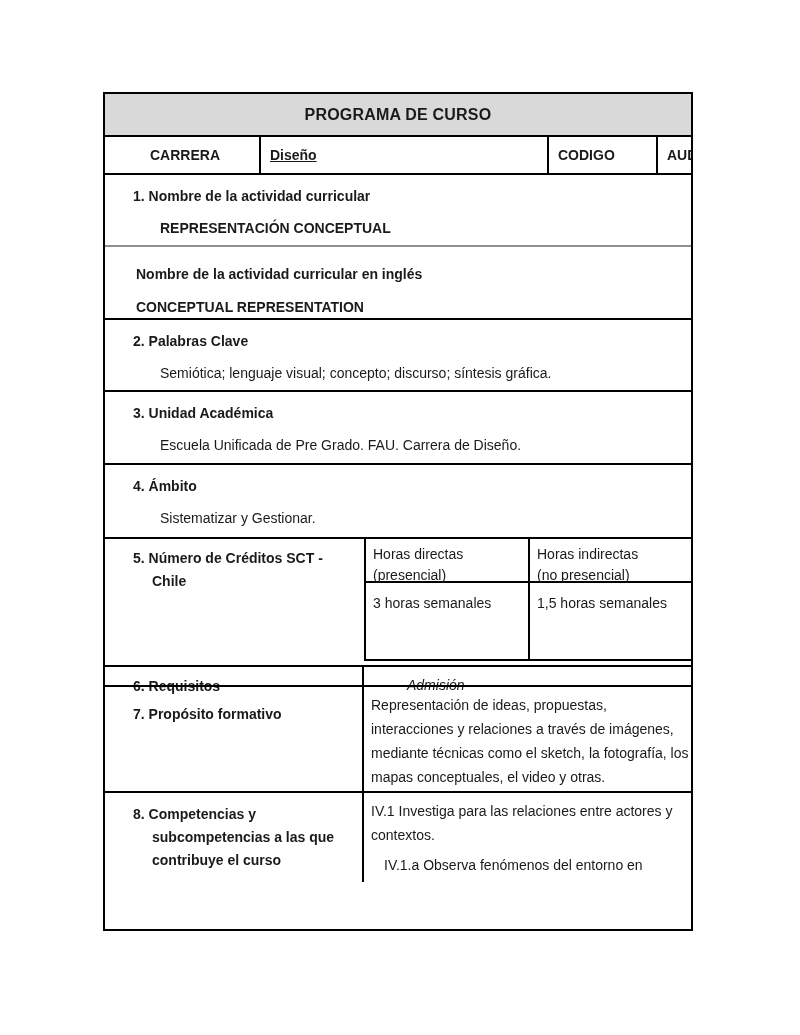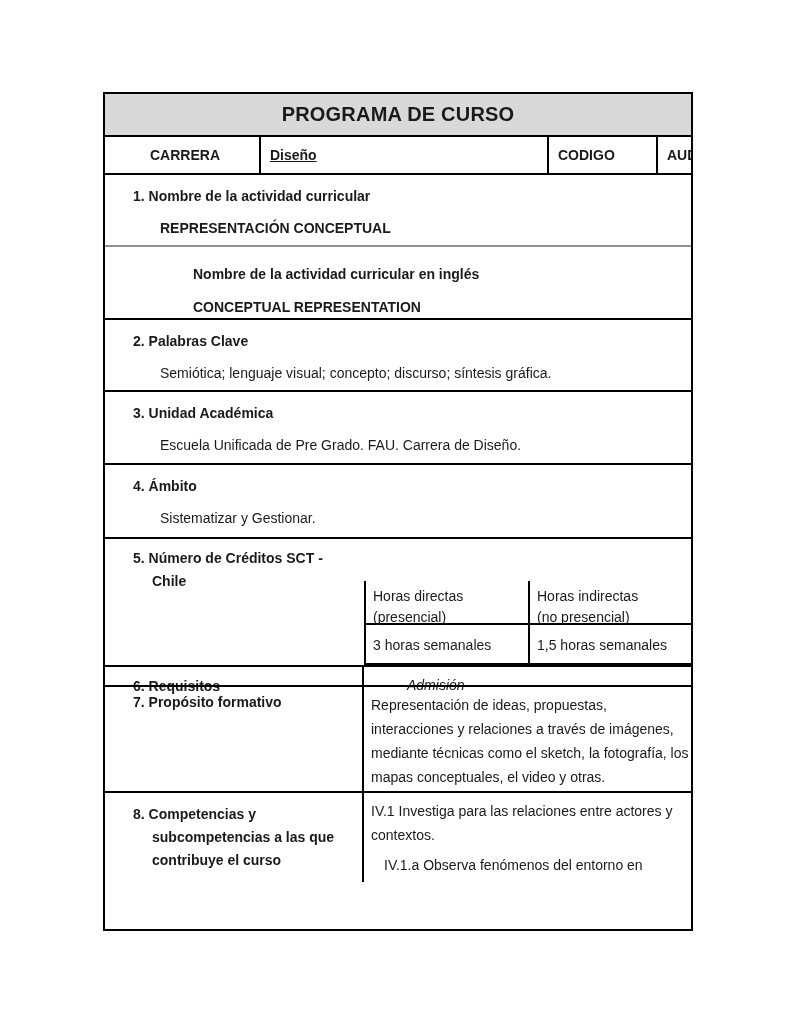--- a/index.html
+++ b/index.html
@@ -17,21 +17,21 @@
     background: #ffffff;
     display: flex; flex-direction: column;
   }
   .row { width: 100%; border-top: 2px solid #000000; }
   .row.first { border-top: none; }
 
   
   .title-row {
     height: 41px; background: #d9d9d9;
     display: flex; align-items: center; justify-content: center;
-    font-weight: bold; font-size: 20px; letter-spacing: 0.2px;
+    font-weight: bold; font-size: 16px; letter-spacing: 0.2px;
   }
 
   
   .carrera-row { height: 38px; display: flex; }
   .carrera-row .cell {
     display: flex; align-items: center;
     padding-left: 9px; padding-right: 4px;
     overflow: hidden; white-space: nowrap; margin-left: 36px;
   }
   .cell.b { font-weight: bold; }
@@ -40,21 +40,21 @@
   .w-diseno  { width: 252px; text-decoration: underline; }
   .w-codigo  { width: 73px; }
   .w-aud     { flex: 1; }
 
   
   .sec { padding: 10px 10px 0 28px; line-height: 22px; }
   .sec .numlab { font-weight: bold; padding-left: 19px; text-indent: -19px; }
   .sec .val { margin-top: 10px; padding-left: 27px; }
   .sec .val.bold { font-weight: bold; }
   .h-s1a { height: 72px; }
-  .h-s1b { height: 73px; border-top: 2px solid #8f8f8f; padding-left: 88px; }
+  .h-s1b { height: 73px; border-top: 2px solid #8f8f8f; padding-left: 31px; }
   .h-s1b .lab-en { font-weight: bold; margin-top: 6px; }
   .h-s1b .val-en { font-weight: bold; margin-top: 11px; }
   .h-s2  { height: 72px; }
   .h-s3  { height: 73px; }
   .h-s4  { height: 74px; }
 
   
   .split { display: flex; }
   .lcell {
     width: 259px; flex: none;
@@ -69,34 +69,33 @@
   .h-s5 { height: 128px; }
   .h-s5 .lcell { border-right: none; }
   .hours-wrap { flex: 1; display: flex; flex-direction: column; }
   .hours-grid {
     height: 122px;
     border-left: 2px solid #000000;
     border-bottom: 2px solid #000000;
     display: grid;
     grid-template-columns: 164px 1fr;
     grid-template-rows: 44px 1fr;
-    margin-top: 42px;
   }
   .hours-grid .hcell { padding: 5px 4px 0 7px; line-height: 21px; }
   .hours-grid .col1 { border-right: 2px solid #000000; }
   .hours-grid .hdr  { border-bottom: 2px solid #000000; }
   .hours-grid .vcell { padding-top: 9px; line-height: 22px; }
   .hours-gap { flex: 1; }
 
   .h-s6 { height: 20px; }
   .h-s6 .lcell { padding-top: 8px; }
   .h-s6 .rcell { font-style: italic; padding-top: 6px; margin-left: 36px; }
 
   .h-s7 { height: 106px; }
-  .h-s7 .lcell { padding-top: 4px; }
+  .h-s7 .lcell { padding-top: 16px; }
   .h-s7 .rcell { padding-right: 2px; border-radius: 14px; }
 
   .h-s8 { height: 91px; overflow: hidden; }
   .h-s8 .lcell { padding-top: 10px; }
   .h-s8 .rcell p { margin-top: 6px; }
   .h-s8 .rcell p.pfirst { margin-top: 0; }
   .h-s8 .rcell p.indent { padding-left: 13px; }
 </style>
 </head>
 <body>

